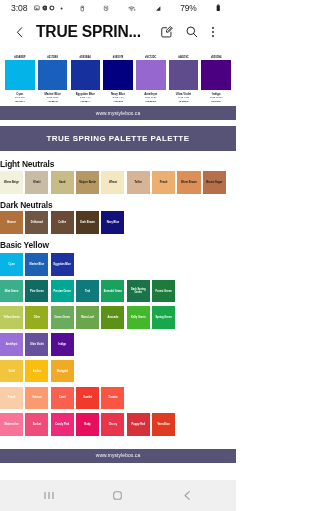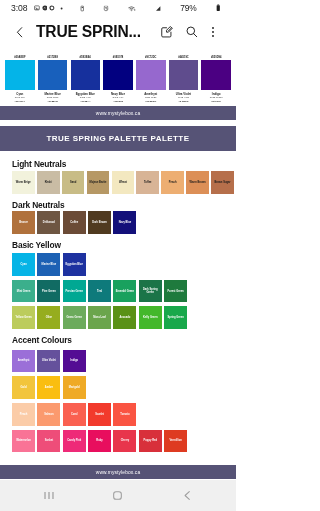--- a/index.html
+++ b/index.html
@@ -18,21 +18,21 @@
 .toprow{display:flex;padding:0 3.5px;box-sizing:border-box;}
 .topcell{flex:1;text-align:center;min-width:0;}
 .tophex{font-size:2.6px;line-height:3.6px;color:#1c1c1c;height:11.6px;padding-top:8px;font-weight:700;white-space:nowrap;overflow:hidden;box-sizing:border-box;}
 .topsw{height:30px;margin:0 1.6px;}
 .topname{font-size:2.9px;line-height:3.5px;color:#1c1c1c;font-weight:700;padding-top:3px;white-space:nowrap;overflow:hidden;}
 .topcmyk{font-size:2.5px;line-height:3.4px;color:#2a2a2a;white-space:nowrap;overflow:hidden;}
 .tophex2{font-size:2.5px;line-height:3.4px;color:#2a2a2a;font-weight:700;white-space:nowrap;overflow:hidden;}
 .footband{height:14px;background:#565376;color:#fff;display:flex;align-items:center;justify-content:center;font-size:4.8px;letter-spacing:.15px;}
 .gap-white{height:6px;background:#fff;}
 .titleband{height:25px;background:#565376;color:#ffffff;display:flex;align-items:center;justify-content:center;font-size:8px;font-weight:700;letter-spacing:.45px;}
-.sect{padding-left:12px;}
+.sect{padding-left:0;}
 .sect-h{font-size:8.4px;font-weight:700;color:#151515;letter-spacing:-0.15px;height:15.2px;line-height:13px;padding-top:1px;box-sizing:border-box;}
 .sect:first-child .sect-h{height:20px;padding-top:6.5px;}
 .sect:nth-child(2) .sect-h{height:13.5px;}
 .sect:nth-child(3) .sect-h{height:15px;}
 .sect:nth-child(4) .sect-h{height:16.5px;}
 .swrow{display:flex;height:22.5px;margin-bottom:4.2px;}
 .sw{width:23.1px;height:22.5px;margin-right:2.25px;display:flex;align-items:center;justify-content:center;box-sizing:border-box;}
 .sw span{font-size:2.6px;line-height:3px;text-align:center;font-weight:700;word-break:break-word;padding:0 .6px;}
 .navbar{position:absolute;left:0;bottom:0;width:236px;height:31px;background:#f0f0f0;display:flex;align-items:center;padding:0 14px;box-sizing:border-box;}
 .navbtn{flex:1;display:flex;align-items:center;justify-content:center;}
@@ -282,21 +282,20 @@
             </div>
             <div class="sw" style="background: rgb(68, 184, 43);">
               <span style="color: rgb(255, 255, 255);">Kelly Green</span>
             </div>
             <div class="sw" style="background: rgb(24, 168, 75);">
               <span style="color: rgb(255, 255, 255);">Spring Green</span>
             </div>
           </div>
         </div>
         <div class="sect">
-          <div class="sect-h">Accent Colours</div>
           <div class="swrow">
             <div class="sw" style="background: rgb(155, 111, 216);">
               <span style="color: rgb(255, 255, 255);">Amethyst</span>
             </div>
             <div class="sw" style="background: rgb(101, 81, 156);">
               <span style="color: rgb(255, 255, 255);">Ultra Violet</span>
             </div>
             <div class="sw" style="background: rgb(84, 13, 148);">
               <span style="color: rgb(255, 255, 255);">Indigo</span>
             </div>

